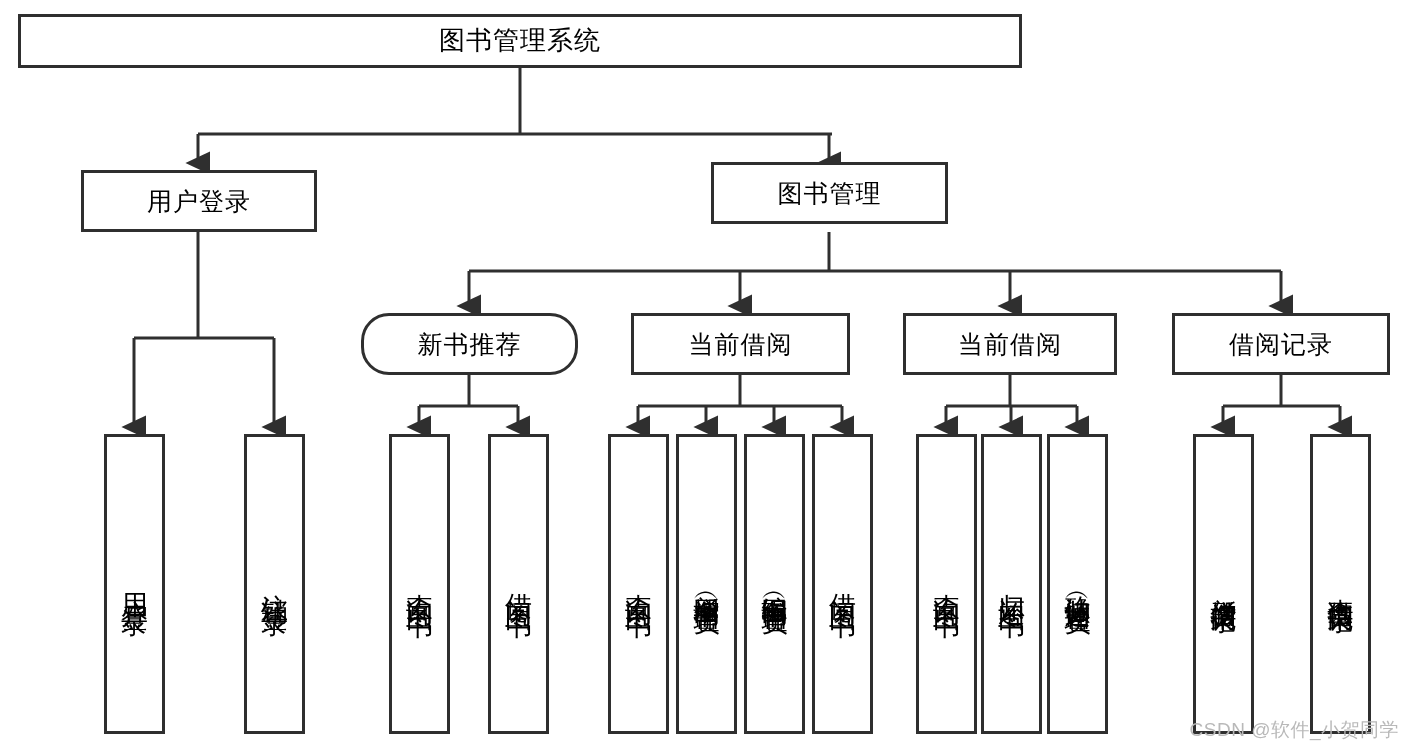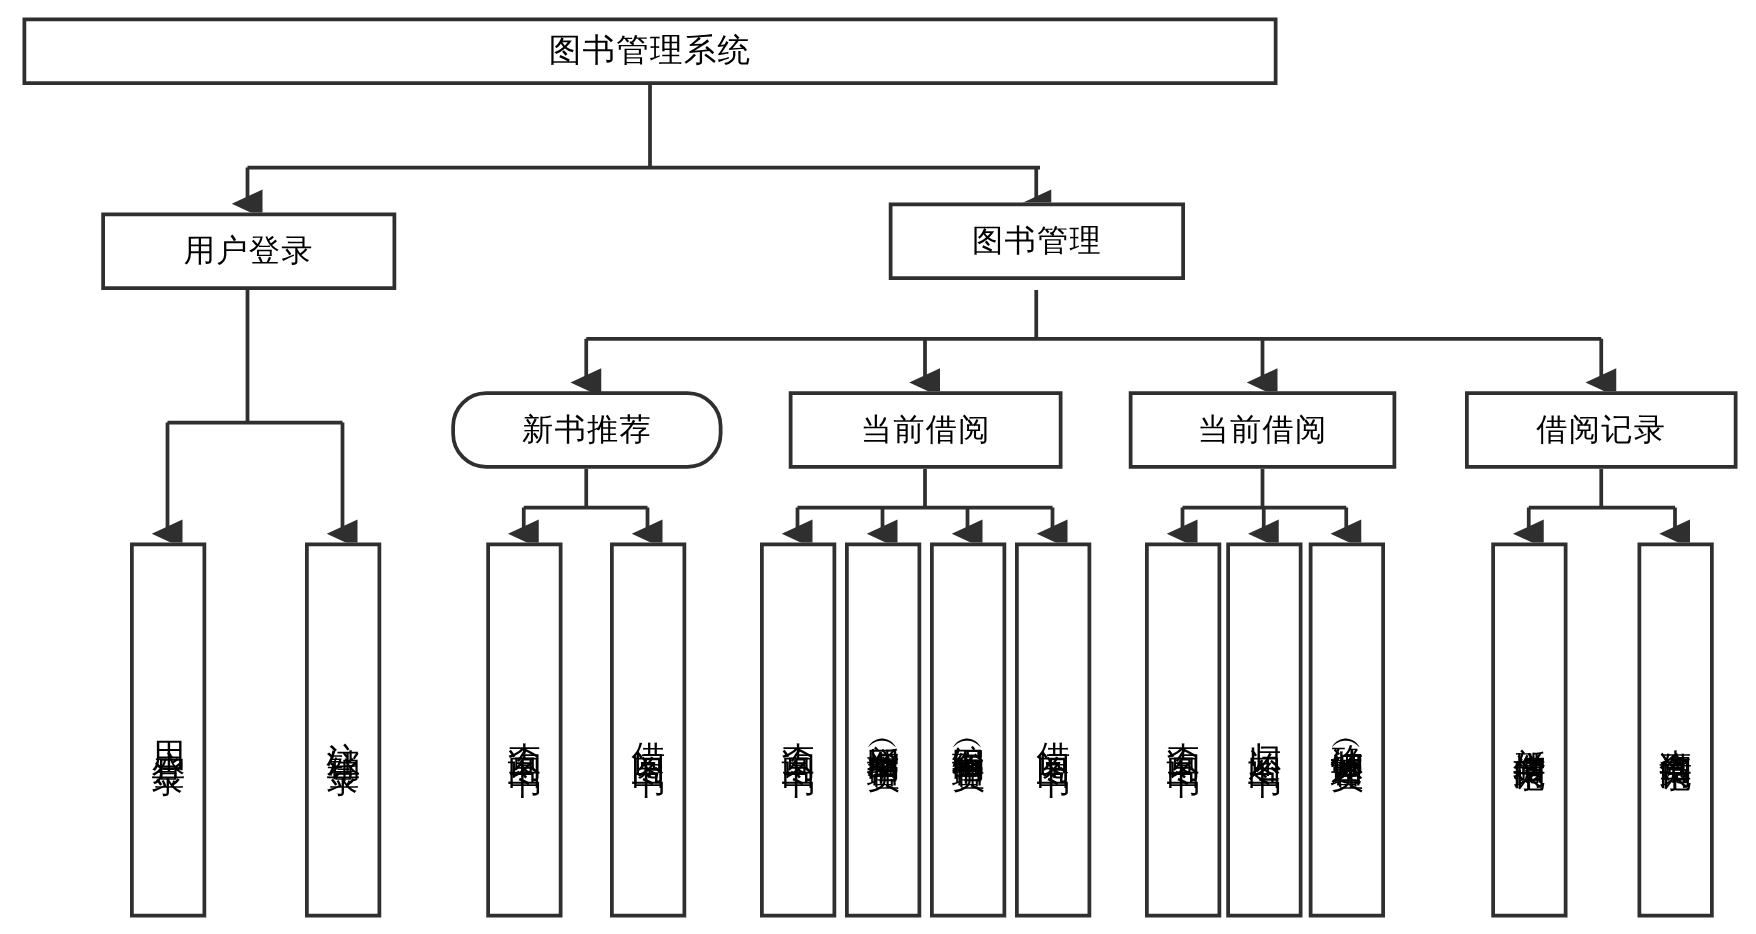--- a/index.html
+++ b/index.html
@@ -194,14 +194,15 @@
     <span class="label">确认归还（管理员）</span>
   </div>
 
   <div class="node vert tight" style="left:1193px; top:434px; width:61px; height:300px;">
     <span class="label">新增借阅记录</span>
   </div>
   <div class="node vert tight" style="left:1310px; top:434px; width:61px; height:300px;">
     <span class="label">查询借阅记录</span>
   </div>
 
+  <div class="watermark">CSDN @软件_小贺同学</div>
 
 </div>
 
 </body></html>

